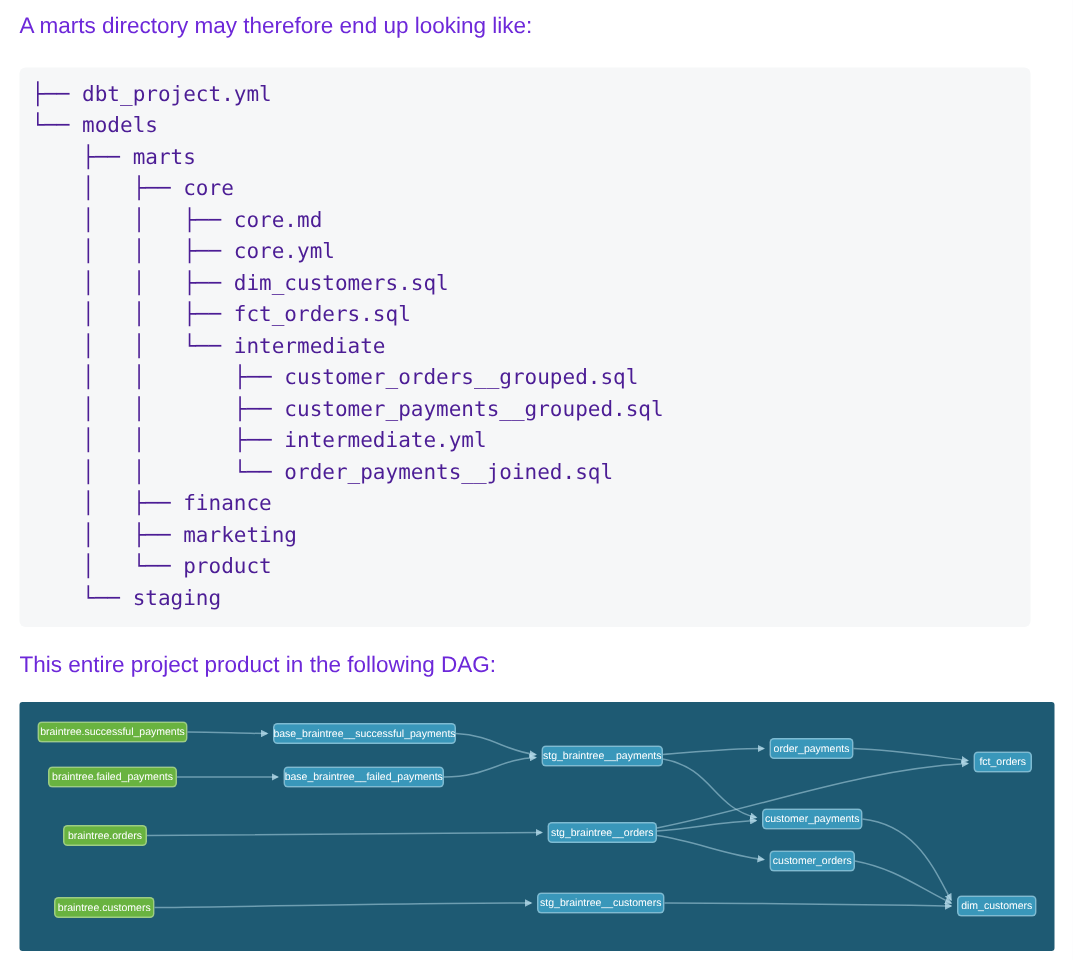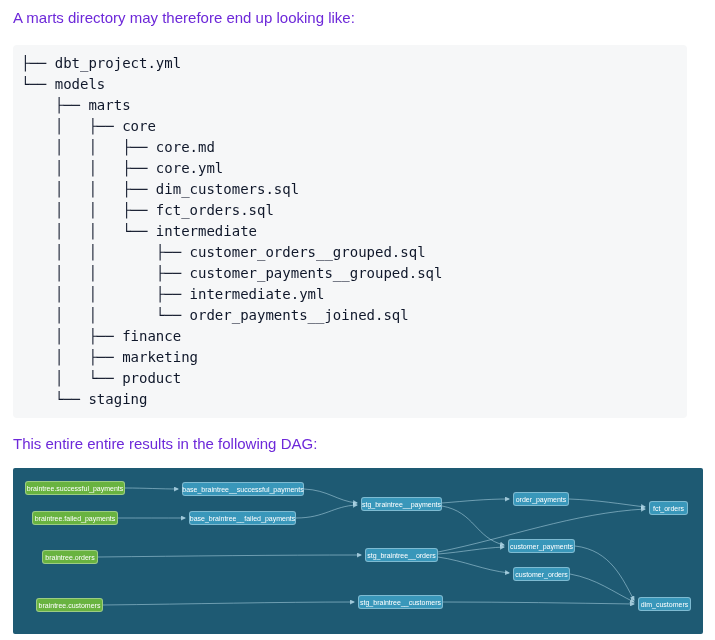--- a/index.html
+++ b/index.html
@@ -65,40 +65,40 @@
   }
 </style>
 </head>
 <body>
 
 <main class="page">
 
   <p class="para">A marts directory may therefore end up looking like:</p>
 
   <div class="codeblock" style="background: rgb(246, 247, 248);">
-    <code style="color: #0f172a;">├── dbt_project.yml
+    <code style="color: #4c1d95;">├── dbt_project.yml
 └── models
     ├── marts
     │   ├── core
     │   │   ├── core.md
     │   │   ├── core.yml
     │   │   ├── dim_customers.sql
     │   │   ├── fct_orders.sql
     │   │   └── intermediate
     │   │       ├── customer_orders__grouped.sql
     │   │       ├── customer_payments__grouped.sql
     │   │       ├── intermediate.yml
     │   │       └── order_payments__joined.sql
     │   ├── finance
     │   ├── marketing
     │   └── product
     └── staging</code>
   </div>
 
-  <p class="para">This entire entire results in the following DAG:</p>
+  <p class="para">This entire project product in the following DAG:</p>
 
   <div class="dag-wrap" style="background: rgb(30, 90, 115);">
     <svg width="690" height="166" viewBox="0 0 690 166">
       <defs>
         <marker id="arrow" markerWidth="5" markerHeight="5" refX="4" refY="2.5" orient="auto" markerUnits="userSpaceOnUse">
           <path d="M0,0 L5,2.5 L0,5 z" fill="rgba(190,225,240,0.75)"></path>
         </marker>
       </defs>
       <g>
           <path d="M112 20 C 132 20, 148 21, 165 21" fill="none" stroke="rgba(190,225,240,0.5)" stroke-width="1" marker-end="url(#arrow)"></path>

